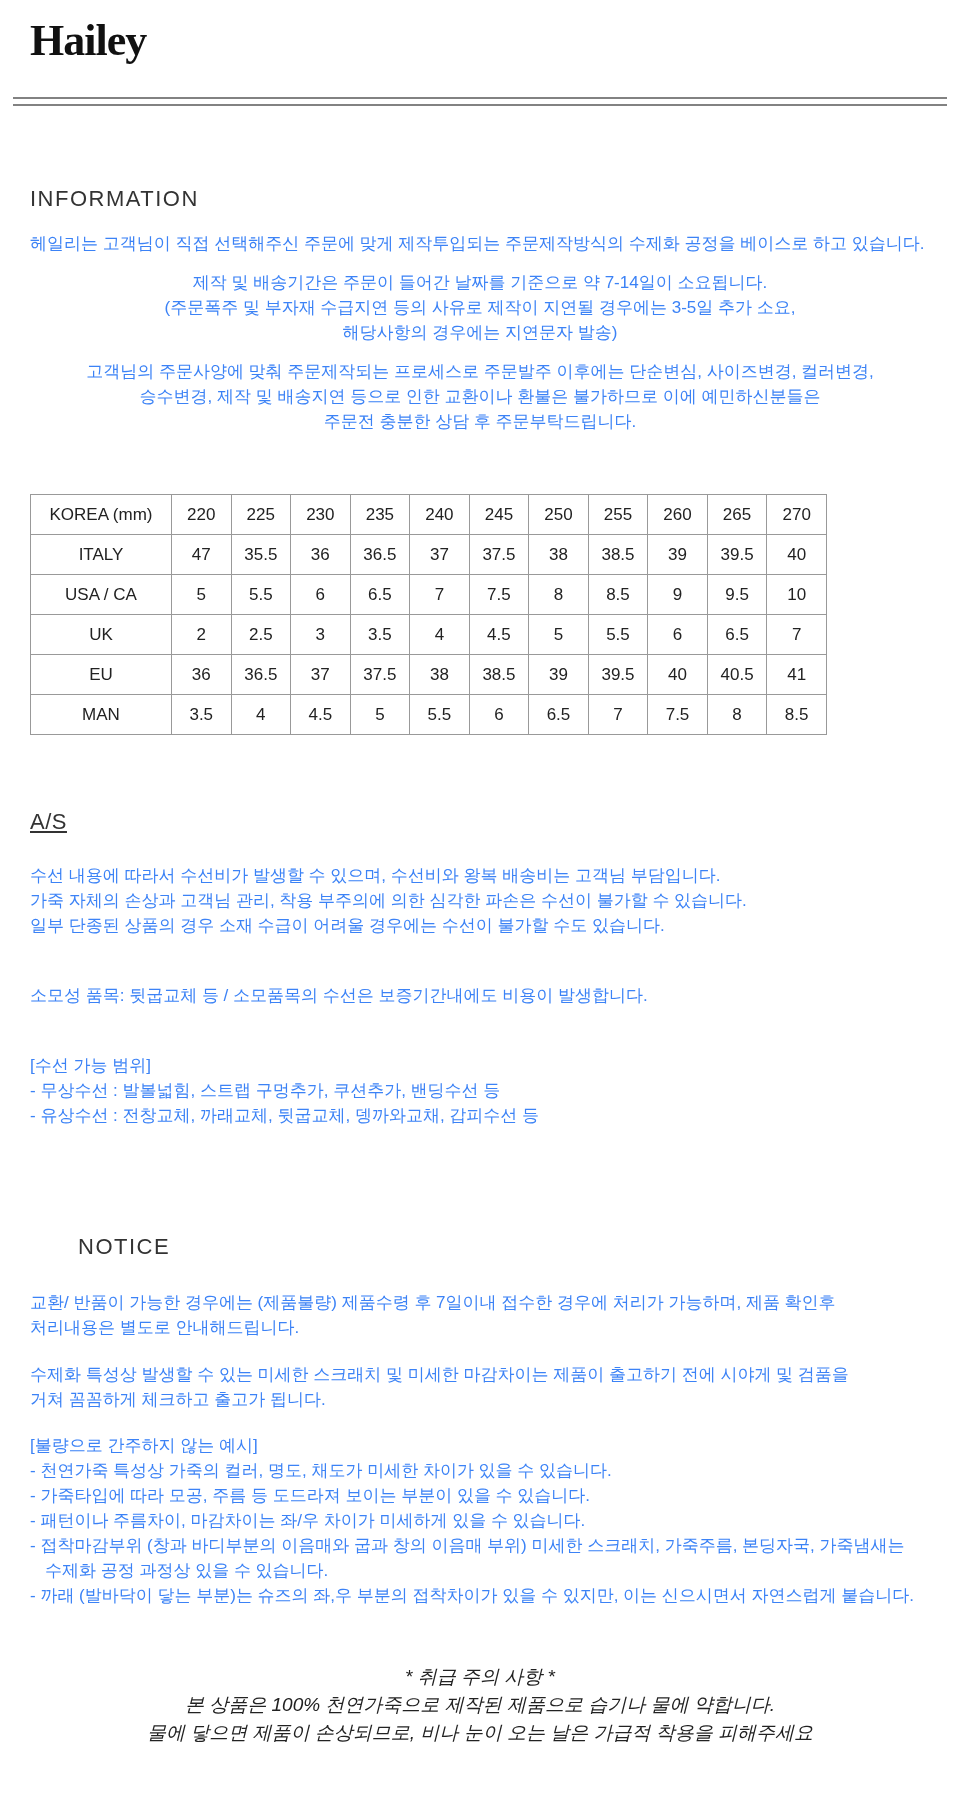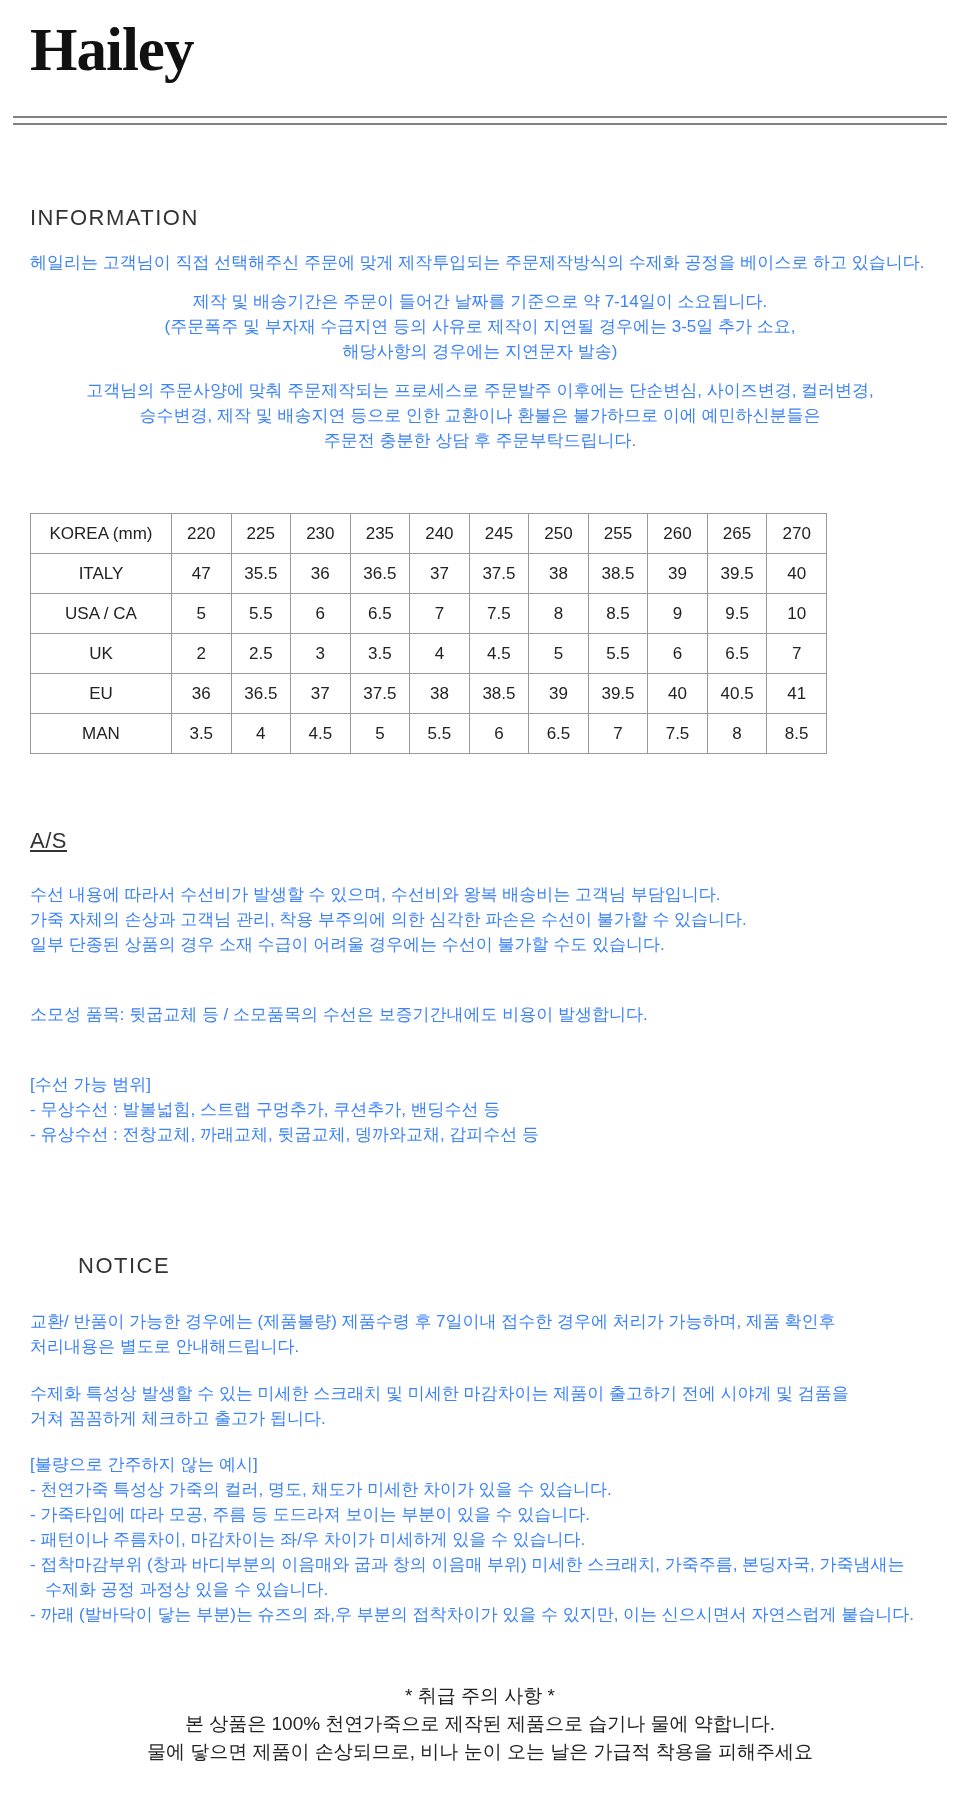--- a/index.html
+++ b/index.html
@@ -10,21 +10,21 @@
     color: #222222;
     font-family: "Liberation Sans", "DejaVu Sans", sans-serif;
     overflow-x: hidden;
   }
   .page { padding: 0 30px; }
 
   .logo {
     padding-top: 16px;
     font-family: "Liberation Serif", "DejaVu Serif", serif;
     font-weight: 700;
-    font-size: 61px;
+    font-size: 44px;
     line-height: 1.12;
     letter-spacing: -1px;
     color: #111111;
   }
 
   .double-rule {
     margin: 32px 13px 0 13px;
     height: 5px;
     border-top: 2px solid #828282;
     border-bottom: 2px solid #828282;
@@ -70,21 +70,21 @@
   table.size-table td.row-label { width: 140px; }
 
   .footer {
     margin-top: 55px;
     padding-bottom: 27px;
     text-align: center;
     font-size: 19px;
     line-height: 28px;
     color: #222222;
   }
-  .footer .line { white-space: nowrap; }
+  .footer .line { white-space: nowrap; font-style: italic; }
 </style>
 </head>
 <body>
 
 <div class="page">
   <div class="logo">Hailey</div>
 </div>
 
 <div class="double-rule"></div>
 

